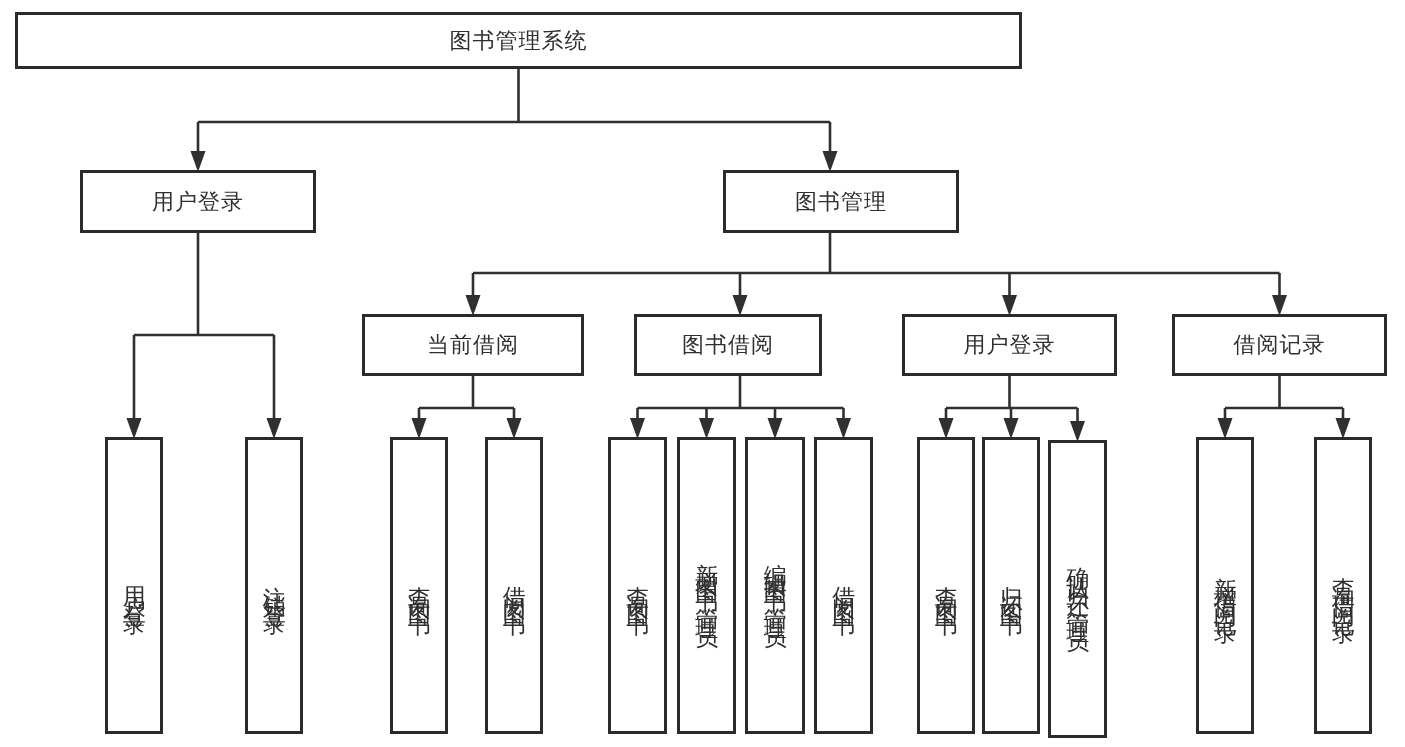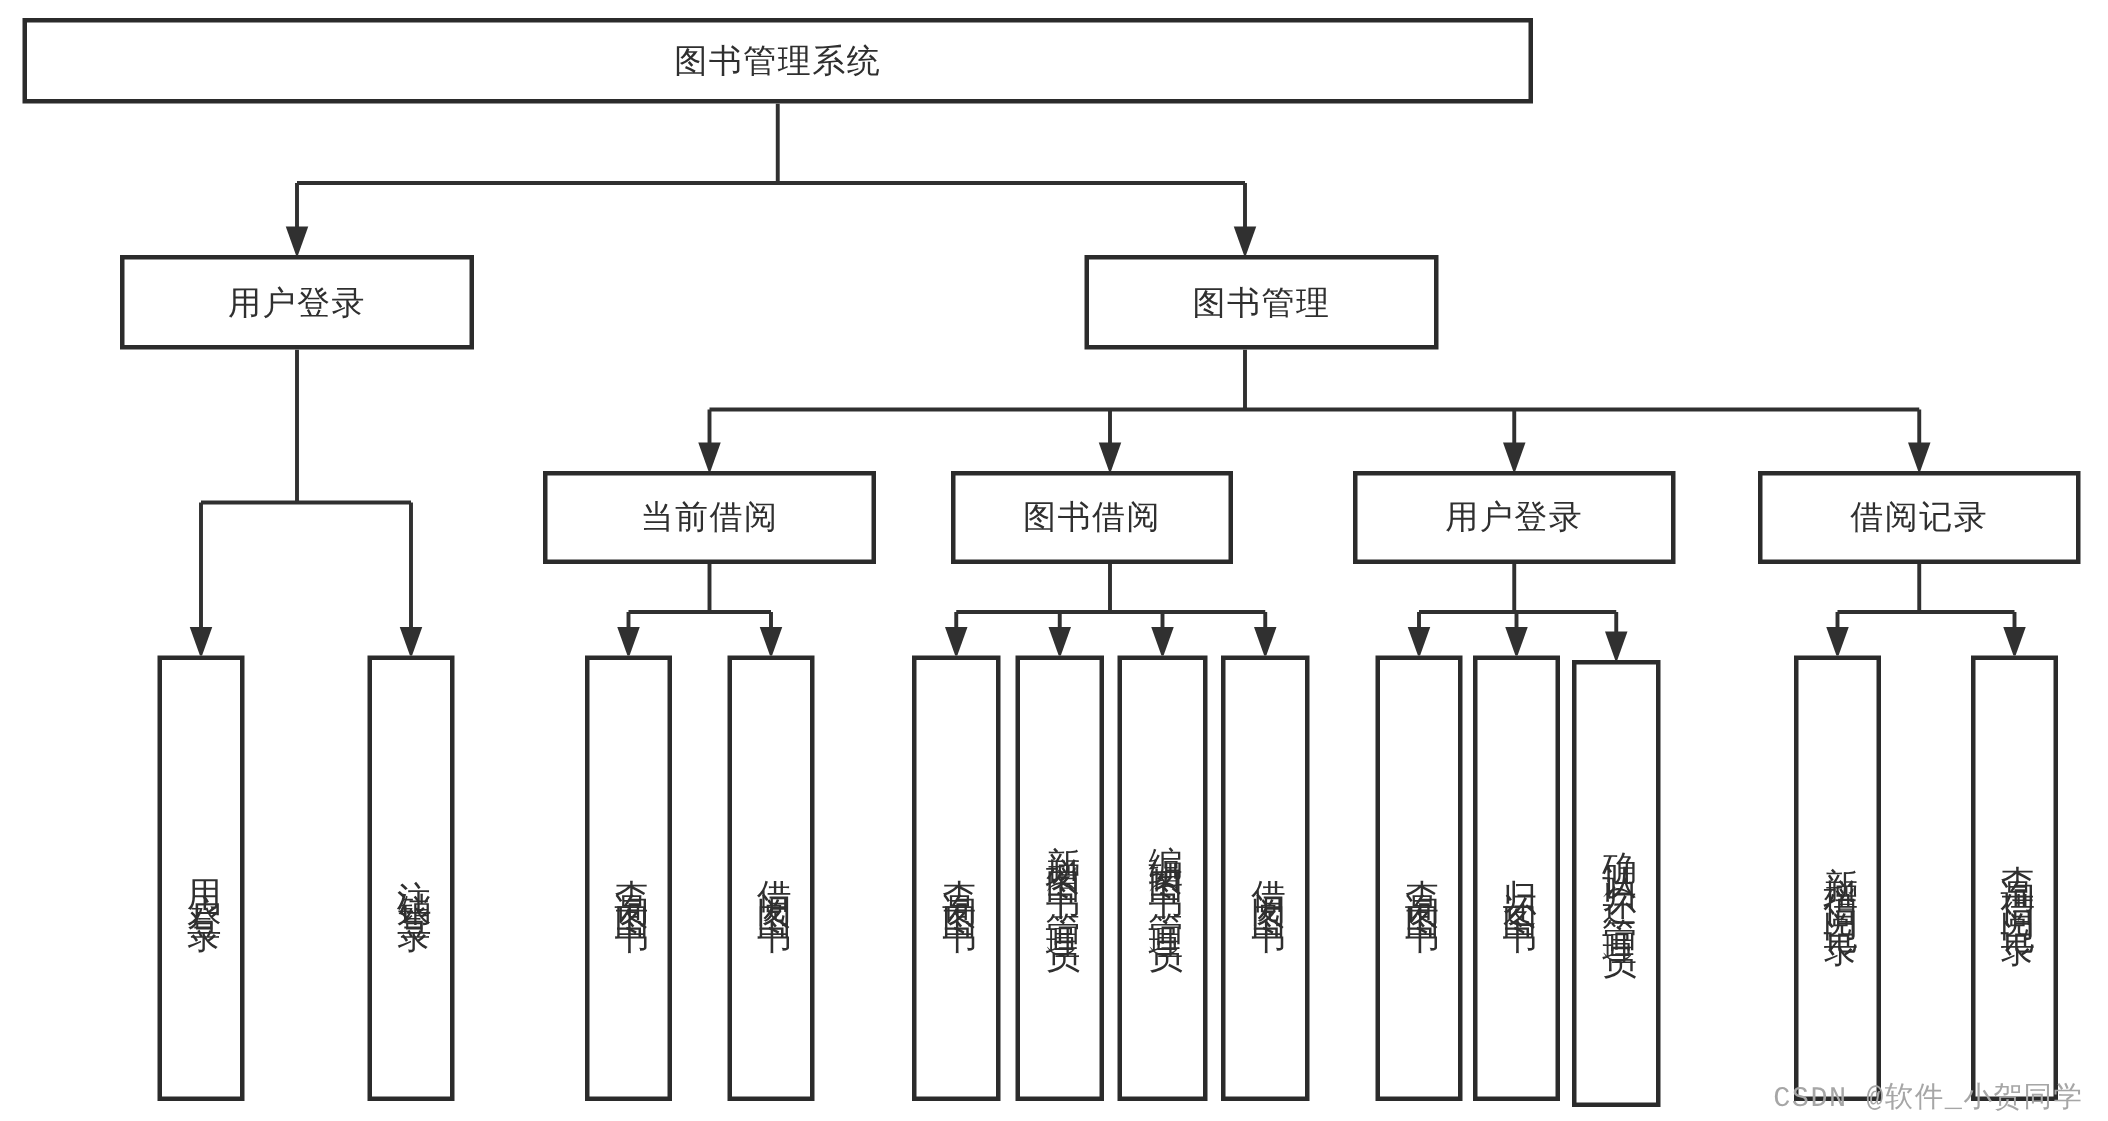--- a/index.html
+++ b/index.html
@@ -6,21 +6,21 @@
     margin: 0;
     padding: 0;
     background: #ffffff;
   }
   .stage {
     position: relative;
     width: 1405px;
     height: 747px;
     background: #ffffff;
     overflow: hidden;
-    font-family: Liberation Mono, monospace;
+    font-family: Liberation Serif, serif;
   }
   svg.connectors {
     position: absolute;
     left: 0;
     top: 0;
     width: 1405px;
     height: 747px;
   }
   .node {
     position: absolute;
@@ -142,14 +142,13 @@
       <div class="node v" style="left: 1048px; top: 440px; width: 59px; height: 298px; border-color: rgb(43, 43, 43); color: rgb(47, 47, 47);">
         <span>确认归还（管理员）</span>
       </div>
       <div class="node v" style="left: 1196px; top: 437px; width: 58px; height: 297px; border-color: rgb(43, 43, 43); color: rgb(47, 47, 47);">
         <span>新增借阅记录</span>
       </div>
       <div class="node v" style="left: 1314px; top: 437px; width: 58px; height: 297px; border-color: rgb(43, 43, 43); color: rgb(47, 47, 47);">
         <span>查询借阅记录</span>
       </div>
     </div>
-  <div class="watermark" style="color: rgb(166, 166, 166);">CSDN @软件_小贺同学</div>
 </div>
 
 </body></html>

